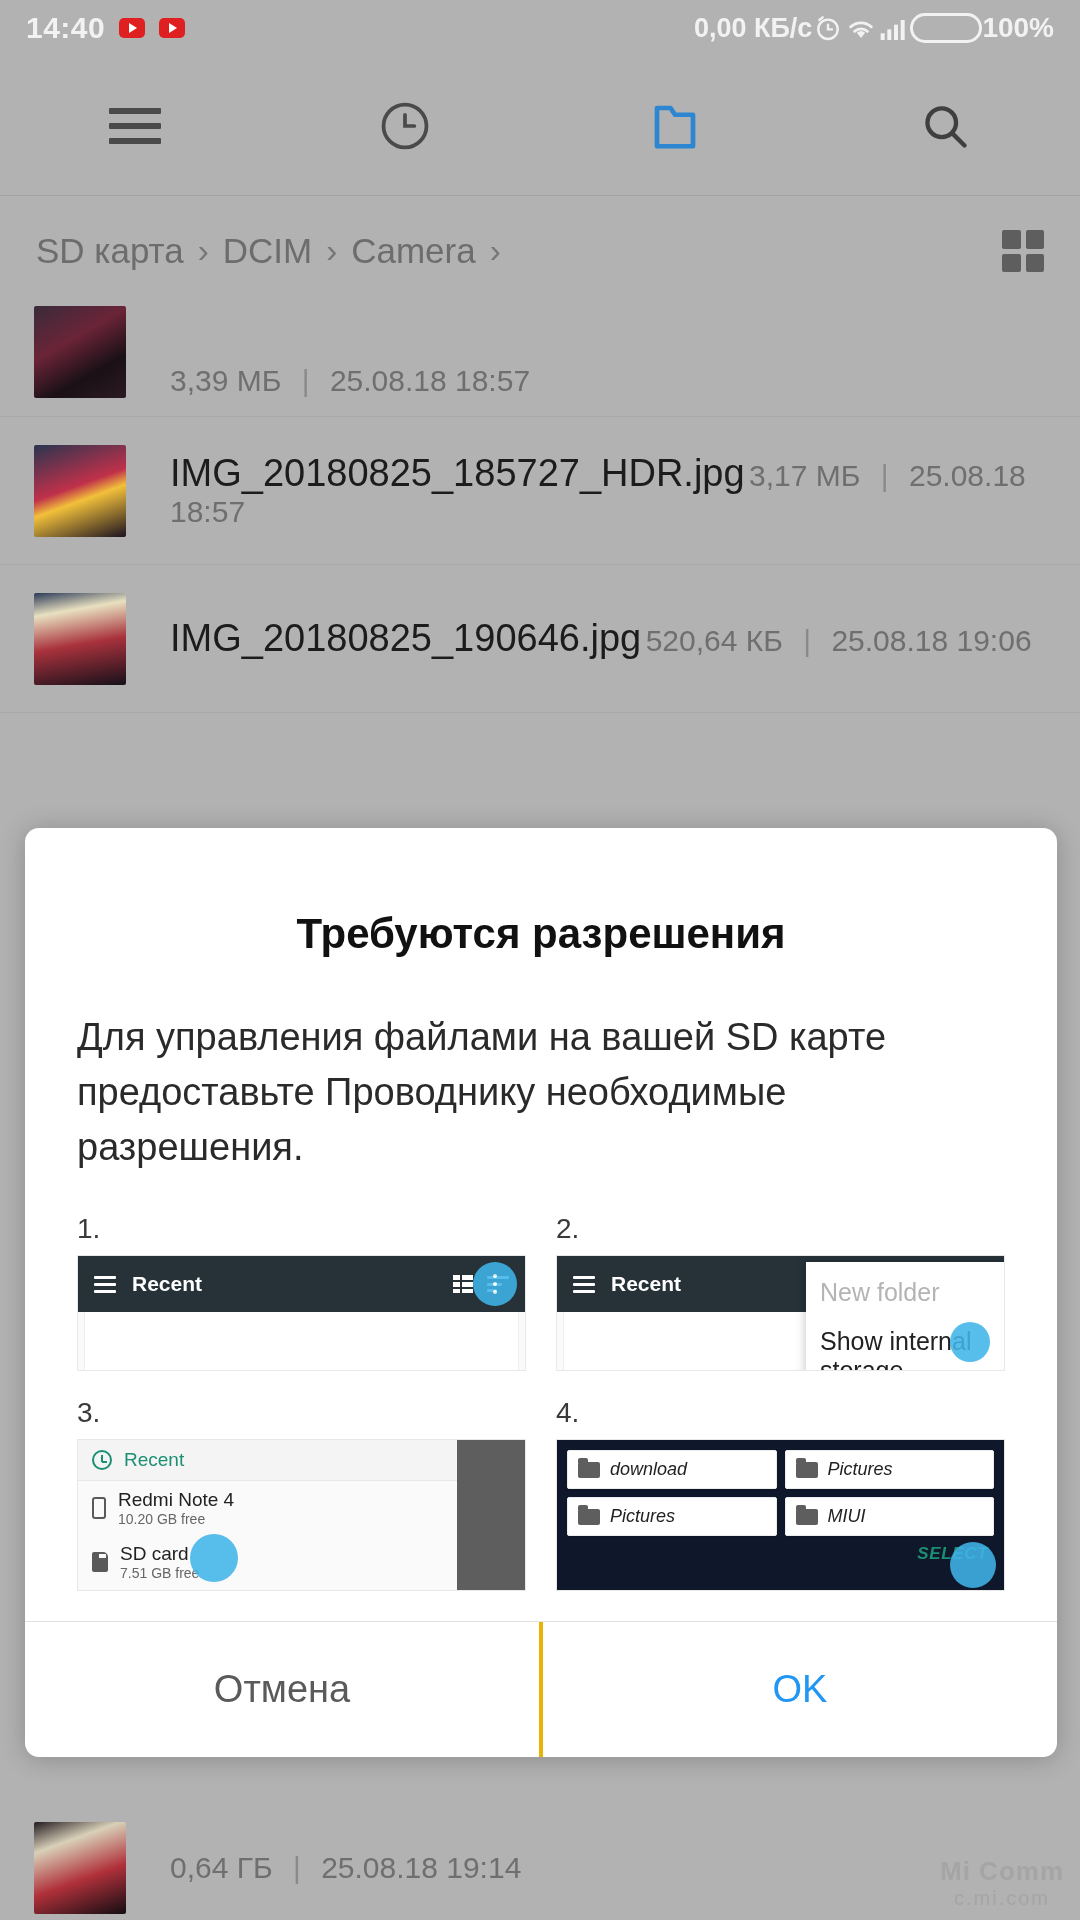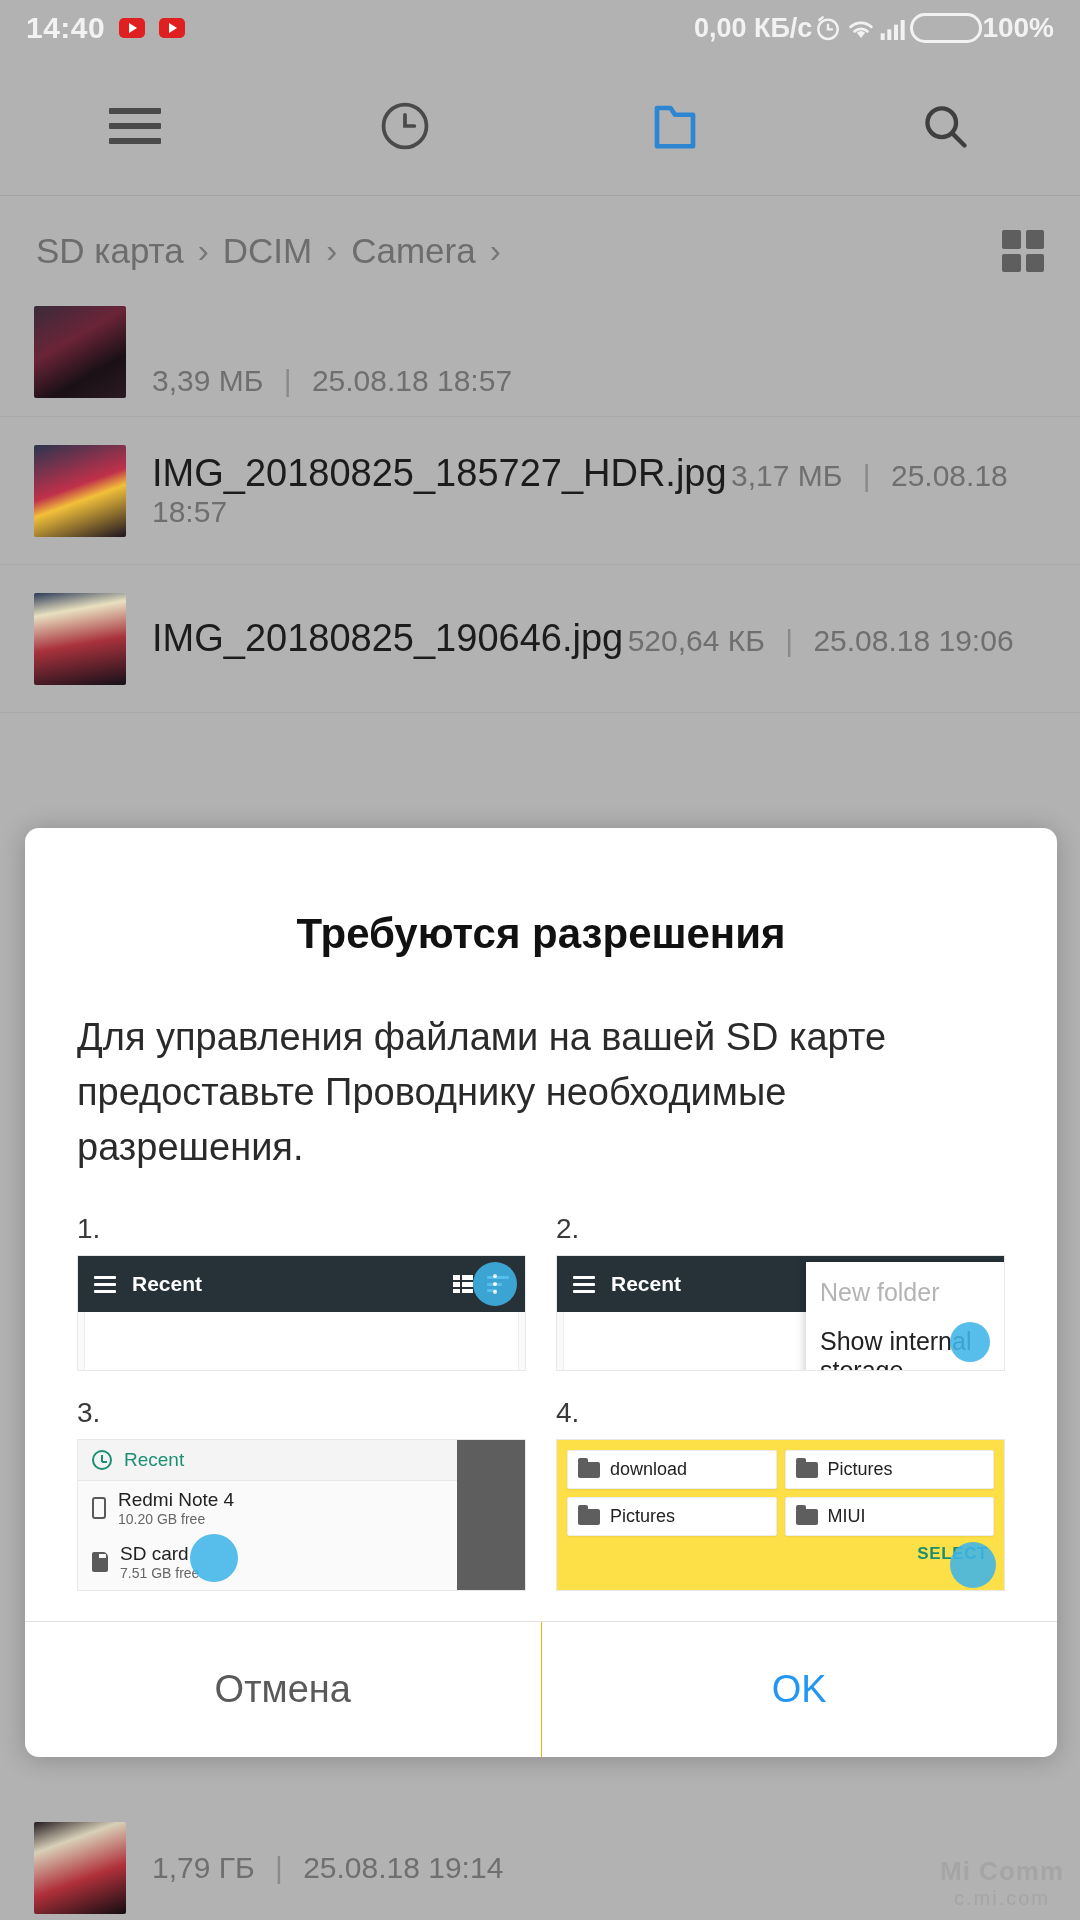--- a/index.html
+++ b/index.html
@@ -75,21 +75,21 @@
     min-height:148px;
   }
   .thumb {
     width:92px;height:92px;flex:0 0 92px;border-radius:2px;
     background:#2a2228; overflow:hidden; position:relative;
   }
   .thumb.t1{background:linear-gradient(150deg,#3a2b3a 0%,#6b2438 38%,#1a1016 70%,#2b1a22 100%);}
   .thumb.t2{background:linear-gradient(160deg,#2a3550 0%,#c0304a 45%,#f2c03a 58%,#1b1320 100%);}
   .thumb.t3{background:linear-gradient(170deg,#2b3a58 0%,#e8e0c0 22%,#a8323c 55%,#17101a 100%);}
   .thumb.t4{background:linear-gradient(160deg,#231a20 0%,#d8d0b8 25%,#b0303a 60%,#120d12 100%);}
-  .file-meta { flex:1; min-width:0; }
+  .file-meta { flex:1; min-width:0;margin-left:18px; }
   .file-name {
     font-size:38px; color:#1c1c1c; white-space:nowrap;
     overflow:hidden; text-overflow:ellipsis; margin-bottom:12px;
   }
   .file-sub { font-size:30px; color:#6f6f6f; }
   .file-sub .divider { margin:0 12px; color:#8a8a8a; }
   .row-clipped-top { min-height:88px; align-items:flex-end; padding-top:0; }
 
   
   #scrim { position:absolute; inset:0; background:rgba(0,0,0,0.0); }
@@ -171,21 +171,21 @@
   .clock-ic::before{content:"";position:absolute;left:8px;top:9px;width:5px;height:2px;background:#1b8f72;}
   .dr-item { display:flex;align-items:center;gap:12px;padding:8px 14px; }
   .dr-item .txt .t { font-size:19px;color:#222;line-height:1.15; }
   .dr-item .txt .s { font-size:14px;color:#666; }
   .ic-phone { width:14px;height:22px;border:2px solid #5a5a5a;border-radius:3px; }
   .ic-sd { width:16px;height:20px;background:#5a5a5a;border-radius:2px 5px 2px 2px;position:relative; }
   .ic-sd::after{content:"";position:absolute;right:2px;top:2px;width:7px;height:4px;background:#fafafa;}
   .dot-p3 { width:48px;height:48px; left:112px; bottom:8px; }
 
   
-  .folder-wrap { padding:10px; height:100%; background:#fde047; position:relative; }
+  .folder-wrap { padding:10px; height:100%; background:#0f172a; position:relative;font-style:italic; }
   .folder-grid { display:grid;grid-template-columns:1fr 1fr;gap:8px; }
   .folder-chip {
     background:#fff;border:1px solid #ececec;border-radius:2px;
     display:flex;align-items:center;gap:10px;padding:8px 10px;
     font-size:18px;color:#222; box-shadow:0 1px 2px rgba(0,0,0,0.07);
   }
   .ic-folder {
     width:22px;height:16px;background:#5e5e5e;border-radius:2px;position:relative;flex:0 0 22px;
   }
   .ic-folder::before{
@@ -194,21 +194,21 @@
   }
   .select-row { display:flex;justify-content:flex-end;padding:8px 6px 0 0; }
   .select-btn { color:#1b8f72;font-size:17px;font-weight:bold;letter-spacing:0.6px; }
   .dot-p4 { width:46px;height:46px; right:8px; bottom:2px; }
 
   
   .dlg-actions { display:flex; border-top:1px solid #e2e2e2; }
   .dlg-btn {
     flex:1; text-align:center; font-size:38px; padding:46px 0;
   }
-  .dlg-btn.cancel { color:#5a5a5a; border-right:1px solid #eab308; }
+  .dlg-btn.cancel { color:#5a5a5a; border-right:4px solid #eab308; }
   .dlg-btn.ok { color:#2196f3; }
 
   
   .watermark {
     position:absolute; right:16px; bottom:10px; text-align:center;
     color:rgba(140,140,140,0.35); pointer-events:none;
   }
   .wm1 { font-size:26px; font-weight:bold; letter-spacing:1px; }
   .wm2 { font-size:20px; letter-spacing:2px; }
 </style>
@@ -327,21 +327,21 @@
           <span>25.08.18 19:06</span>
         </span>
       </span>
     </div>
   </div>
 
   <div class="file-row" style="position:absolute;left:0;right:0;bottom:-22px;border-bottom:none;">
     <span class="thumb t4"></span>
     <span class="file-meta">
       <span class="file-sub">
-        <span>1,79 ГБ</span>
+        <span>0,64 ГБ</span>
         <span class="divider">|</span>
         <span>25.08.18 19:14</span>
       </span>
     </span>
   </div>
 </div>
 
 <div id="scrim"></div>
 
 <div id="permission-dialog">

